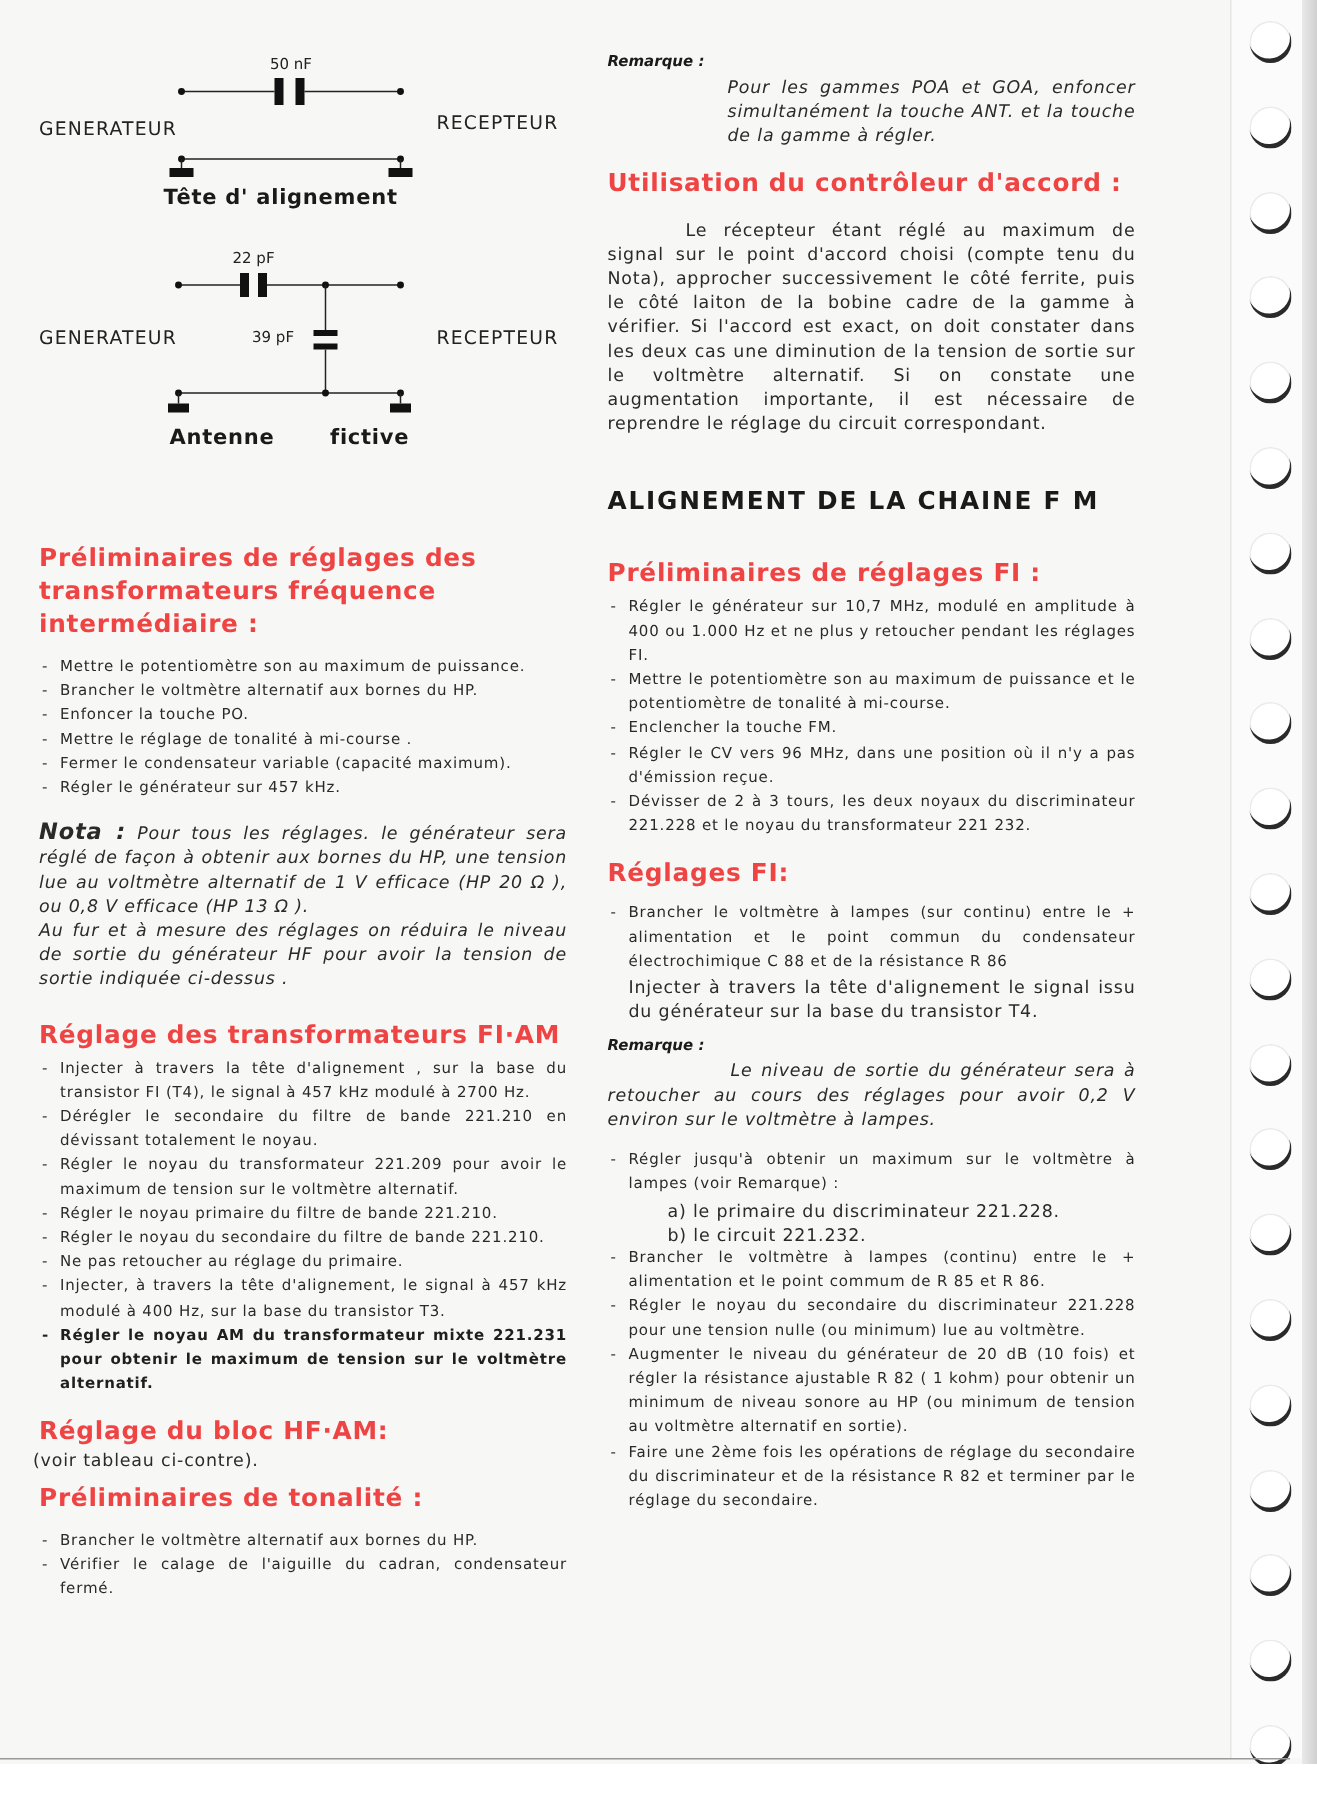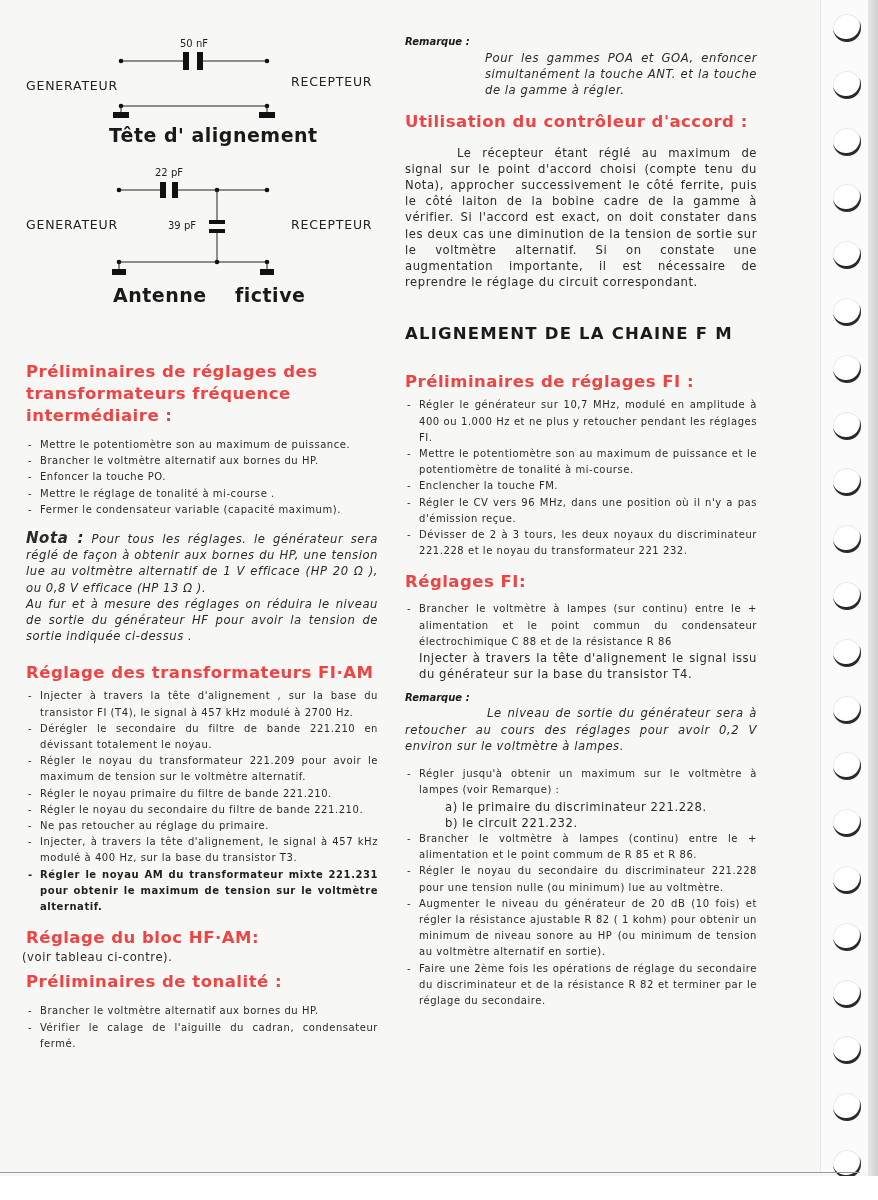--- a/index.html
+++ b/index.html
@@ -15,21 +15,21 @@
   .right-strip { position: absolute; left: 820px; top: 0; width: 58px; height: 1172px; background: #fbfbfb; border-left: 1px solid #e6e6e6; }
   .right-shadow { position: absolute; left: 868px; top: 0; width: 10px; height: 1180px; background: linear-gradient(to right, #e9e9e9, #d0d0d0); }
   .hole {
     position: absolute; width: 28px; height: 28px; border-radius: 50%;
     background: #ffffff;
     box-shadow: inset -1px -3px 0 #2a2a2a, inset 0 0 0 1px #eaeaea;
   }
   .diagram { position: absolute; left: 0; top: 0; width: 390px; height: 320px; }
   .diag-label { position: absolute; font-size: 12.5px; letter-spacing: 0.8px; color: #222; }
   .diag-small { position: absolute; font-size: 10px; color: #222; }
-  .diag-title { position: absolute; font-size: 19px; font-weight: bold; color: #1a1a1a; letter-spacing: 0.5px; }
+  .diag-title { position: absolute; font-size: 14px; font-weight: bold; color: #1a1a1a; letter-spacing: 0.5px; }
 
   .col { position: absolute; }
   .h-big { font-size: 16.5px; font-weight: bold; letter-spacing: 1.2px; margin: 0; color: #1a1a1a; }
   .h-mid { font-size: 16.5px; font-weight: bold; letter-spacing: 0.5px; margin: 0; color: #ef4444; line-height: 22px; }
   .h-it { font-size: 10px; font-weight: bold; font-style: italic; margin: 0; color: #1a1a1a; }
   .txt { font-size: 11.6px; line-height: 16.2px; letter-spacing: 0.55px; color: #2a2a2a; margin: 0; text-align: justify; }
   .it { font-style: italic; }
   ul.dash { list-style: none; margin: 0; padding: 0; }
   ul.dash li { position: relative; padding-left: 14px; font-size: 10px; line-height: 16.2px; letter-spacing: 0.55px; color: #2a2a2a; text-align: justify; }
   ul.dash li::before { content: "-"; position: absolute; left: 2px; top: 0; }
@@ -109,31 +109,32 @@
     <span class="diag-small" style="left:180px;top:38px">50 nF</span>
     <span class="diag-label" style="left:26px;top:78px">GENERATEUR</span>
     <span class="diag-label" style="left:291px;top:74px">RECEPTEUR</span>
     <span class="diag-title" style="left:109px;top:124px">Tête  d' alignement</span>
 
     <span class="diag-small" style="left:155px;top:167px">22 pF</span>
     <span class="diag-label" style="left:26px;top:217px">GENERATEUR</span>
     <span class="diag-small" style="left:168px;top:220px">39 pF</span>
     <span class="diag-label" style="left:291px;top:217px">RECEPTEUR</span>
     <span class="diag-title" style="left:113px;top:284px">Antenne</span>
-    <span class="diag-title" style="left:235px;top:284px">fictive</span>
+    <span class="diag-title" style="left:220px;top:284px">fictive</span>
   </div>
 
   <div class="col" style="left:26px;top:333px;width:352px">
     <h2 class="h-mid" style="margin-top:28px;width:352px">Préliminaires de réglages des transformateurs fréquence intermédiaire :</h2>
     <ul class="dash" style="margin-top:10px">
       <li>Mettre le potentiomètre son au maximum de puissance.</li>
       <li>Brancher le voltmètre alternatif aux bornes du HP.</li>
       <li>Enfoncer la touche PO.</li>
       <li>Mettre le réglage de tonalité à mi-course .</li>
       <li>Fermer le condensateur variable (capacité maximum).</li>
+      <li>Régler le générateur sur 457 kHz.</li>
     </ul>
     <p class="txt it" style="margin-top:12px"><span class="nota-label">Nota :</span> <span>Pour tous les réglages. le générateur sera réglé de façon à obtenir aux bornes du HP,  une tension lue au voltmètre alternatif de 1 V efficace (HP 20 Ω ), ou 0,8 V efficace (HP 13 Ω ).</span></p>
     <p class="txt it">Au fur et à mesure des réglages on réduira le niveau de sortie du générateur HF pour avoir la tension de sortie indiquée ci-dessus .</p>
 
     <h2 class="h-mid" style="margin-top:18px">Réglage des transformateurs  FI·AM</h2>
     <ul class="dash" style="margin-top:4px">
       <li>Injecter à travers la tête d'alignement , sur la base du transistor FI (T4), le signal à 457 kHz modulé à 2700 Hz.</li>
       <li>Dérégler le secondaire du filtre de bande 221.210 en dévissant totalement le noyau.</li>
       <li>Régler le noyau du transformateur 221.209 pour avoir le maximum de tension sur le voltmètre alternatif.</li>
       <li>Régler le noyau primaire du filtre de bande 221.210.</li>

